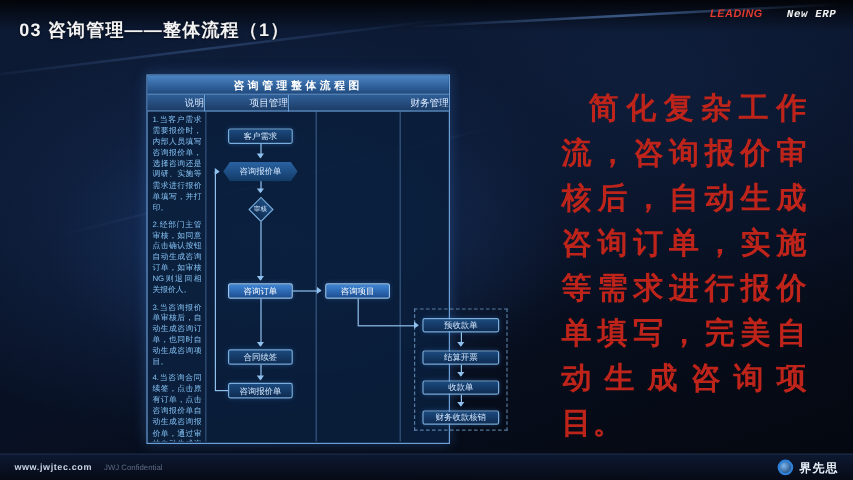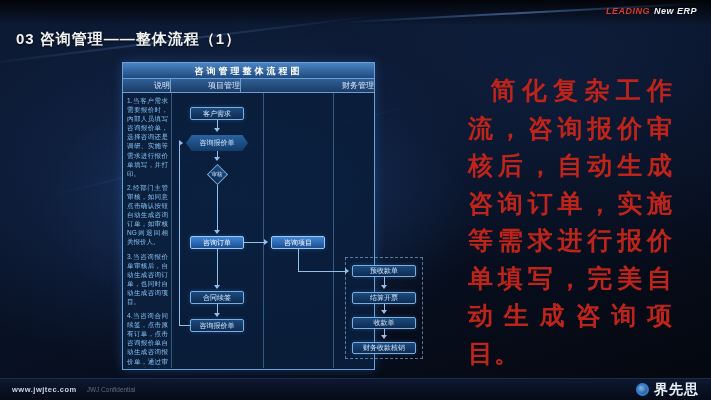--- a/index.html
+++ b/index.html
@@ -12,22 +12,22 @@
       linear-gradient(160deg,#0d1b36 0%,#081124 52%,#04070e 100%);
   }
   .top-band{position:absolute;left:0;top:0;width:711px;height:26px;
     background:linear-gradient(180deg,rgba(0,0,0,.85),rgba(0,0,0,0));}
   .streak{position:absolute;height:2px;pointer-events:none;
     background:linear-gradient(90deg,transparent,rgba(120,175,255,.45),transparent);}
   .glow{position:absolute;left:40px;top:80px;width:430px;height:250px;pointer-events:none;
     background:radial-gradient(ellipse,rgba(50,100,180,.22),transparent 70%);}
   .brand{position:absolute;top:6px;right:14px;font-size:9px;font-style:italic;font-weight:bold;letter-spacing:.5px;}
   .brand .lead{color:#e03a2f;margin-left:36px;}
-  .brand .erp{color:#f0f0f0;margin-left:4px;}
-  .page-title{position:absolute;left:16px;top:30px;font-size:15px;font-weight:bold;
+  .brand .erp{color:#f0f0f0;margin-left:20px;font-family:Liberation Mono, monospace;}
+  .page-title{position:absolute;left:16px;top:16px;font-size:15px;font-weight:bold;
     color:#f2f2f2;letter-spacing:1px;text-shadow:0 1px 2px rgba(0,0,0,.6);}
 
   
   .panel{position:absolute;left:122px;top:62px;width:253px;height:308px;box-sizing:border-box;
     background:rgba(10,30,60,.92);border:1px solid #6b9fd8;box-shadow:0 0 10px rgba(60,120,200,.35);}
   .panel-title{position:absolute;left:0;top:0;width:100%;height:16px;line-height:16px;
     background:linear-gradient(180deg,#4a84c4,#1f4a7e);color:#fff;font-size:9px;font-weight:bold;
     letter-spacing:3px;text-align:center;border-bottom:1px solid #6b9fd8;box-sizing:border-box;}
   .lane-headers{position:absolute;left:0;top:16px;width:100%;height:14px;display:flex;}
   .lane-h{height:14px;line-height:14px;text-align:right;font-size:8px;color:#dceaff;
@@ -64,21 +64,21 @@
 
   .footer{position:absolute;left:0;bottom:0;width:711px;height:22px;box-sizing:border-box;
     background:linear-gradient(180deg,#0d1830,#060b16);border-top:1px solid rgba(70,110,170,.35);
     display:flex;align-items:center;justify-content:space-between;padding:0 12px;}
   .footer-left{display:flex;align-items:baseline;gap:10px;}
   .footer-url{font-size:7.5px;color:#c8d4e8;font-weight:bold;letter-spacing:.5px;}
   .footer-conf{font-size:6.5px;color:#5d6b85;}
   .footer-right{display:flex;align-items:center;gap:5px;}
   .logo-icon{width:13px;height:13px;border-radius:50%;border:2px solid #2f80d6;box-sizing:border-box;
     background:radial-gradient(circle at 35% 35%,#7db8f0,#123a6e);display:inline-block;}
-  .logo-name{font-size:14px;font-weight:bold;color:#e8f0fa;letter-spacing:1px;}
+  .logo-name{font-size:10px;font-weight:bold;color:#e8f0fa;letter-spacing:1px;}
 </style>
 </head>
 <body>
 
 <div class="top-band"></div>
 <div class="streak" style="left:340px;top:12px;width:360px;transform:rotate(-3deg);"></div>
 <div class="streak" style="left:-40px;top:40px;width:420px;transform:rotate(-7deg);opacity:.5;"></div>
 <div class="streak" style="left:40px;top:150px;width:380px;transform:rotate(-14deg);opacity:.35;"></div>
 <div class="glow"></div>
 

